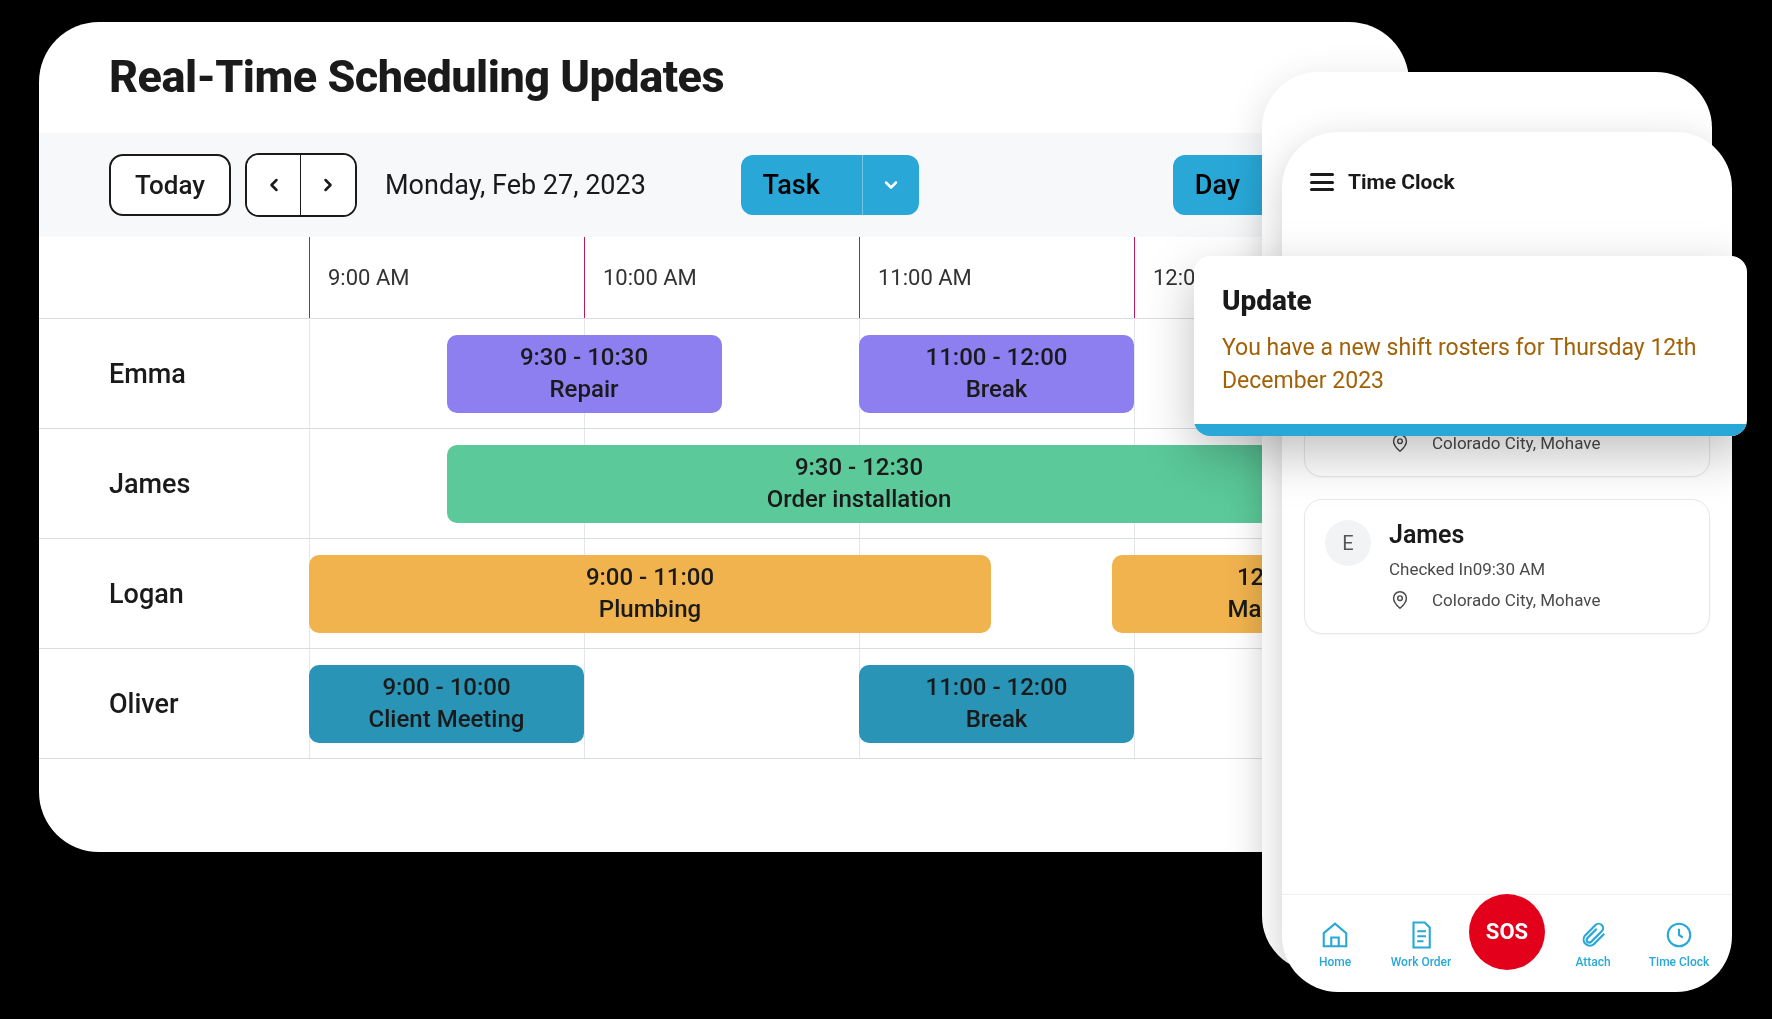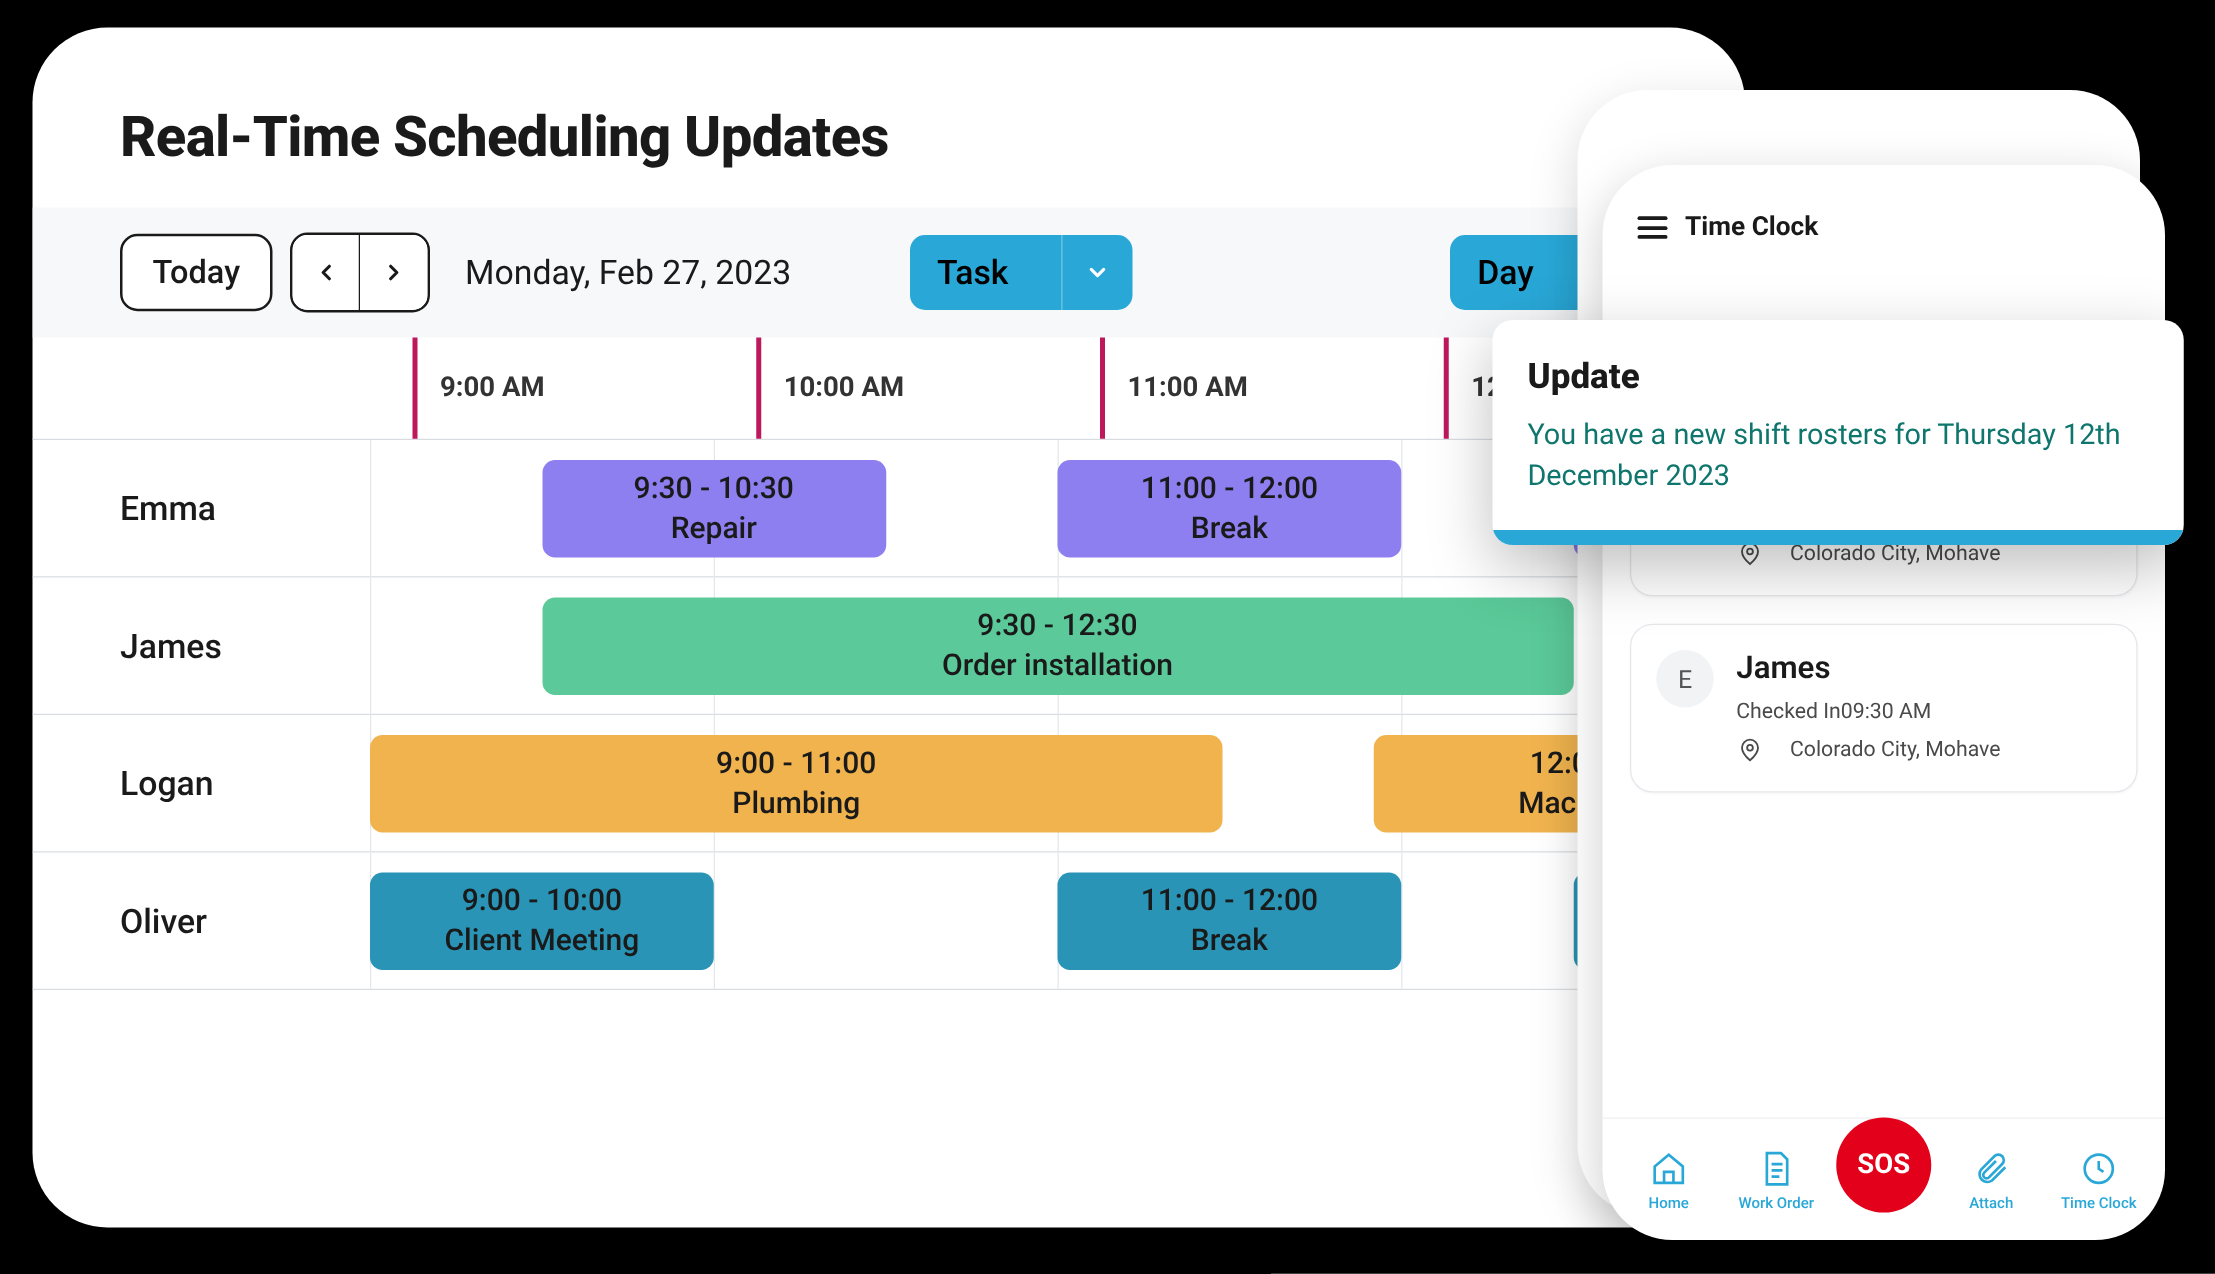--- a/index.html
+++ b/index.html
@@ -1,21 +1,21 @@
 <!DOCTYPE html>
 <html><head>
 <meta charset="utf-8">
 <style>
 * { margin: 0; padding: 0; box-sizing: border-box; font-family: -apple-system, BlinkMacSystemFont, "Segoe UI", Roboto, sans-serif; }
 body { background: #000; width: 1772px; height: 1019px; overflow: hidden; position: relative; padding: 22px; }
 .stage { position: relative; width: 100%; height: 100%; }
 
 .main-card {
-  position: absolute; left: 4px; top: 0; width: 1370px; height: 960px;
-  background: #fff; border-radius: 60px; padding: 61px 0 0 0; overflow: hidden;
+  position: absolute; left: 17px; top: 0; width: 1370px; height: 830px;
+  background: #fff; border-radius: 60px; padding: 28px 0 0 0; overflow: hidden;
 }
 .page-title { font-size: 45px; font-weight: 800; color: #1a1a1a; padding: 0 70px 30px 70px; letter-spacing: -0.5px; }
 
 .toolbar { display: flex; align-items: center; gap: 14px; padding: 20px 70px; background: #f7f8fa; }
 .btn-today {
   background: #fff; border: 2px solid #1a1a1a; border-radius: 14px;
   padding: 14px 24px; font-size: 26px; font-weight: 500; color: #1a1a1a; cursor: pointer;
 }
 .nav-group { display: flex; border: 2px solid #1a1a1a; border-radius: 14px; overflow: hidden; background: #fff; }
 .nav-btn { width: 54px; height: 60px; display: flex; align-items: center; justify-content: center; cursor: pointer; background: #fff; border: none; }
@@ -28,21 +28,21 @@
   border-radius: 12px; height: 60px; overflow: hidden; cursor: pointer; border: none;
 }
 .select-btn .lbl { font-size: 27px; font-weight: 500; padding: 0 22px; }
 .select-btn .caret { padding: 0 18px; border-left: 1px solid rgba(255,255,255,0.35); height: 100%; display: flex; align-items: center; }
 .select-btn.margin-left { margin-left: 240px; }
 
 .grid { position: relative; }
 .grid-header { display: flex; border-bottom: 1px solid #d9dde1; }
 .name-col { width: 270px; flex-shrink: 0; }
 .time-cols { flex: 1; display: flex; }
-.time-col { flex: 1; border-left: 4px solid #be185d; padding: 28px 18px; font-size: 22px; color: #333; font-weight: 700; margin-left: 34px; }
+.time-col { flex: 1; border-left: 1px solid #be185d; padding: 28px 18px; font-size: 22px; color: #333; font-weight: 400; }
 .grid-row { display: flex; border-bottom: 1px solid #d9dde1; height: 110px; align-items: center; }
 .grid-row .name-col { font-size: 27px; font-weight: 500; color: #1a1a1a; padding-left: 70px; }
 .events-area { flex: 1; position: relative; height: 100%; }
 .events-area .col-line { position: absolute; top: 0; bottom: 0; width: 1px; background: #e4e7ea; }
 .event {
   position: absolute; top: 50%; transform: translateY(-50%); height: 78px; border-radius: 10px;
   display: flex; flex-direction: column; align-items: center; justify-content: center;
   font-size: 24px; color: #1a1a1a; line-height: 1.3; cursor: pointer;
 }
 .event .t { font-weight: 500; }
@@ -89,21 +89,21 @@
   display: flex; align-items: center; justify-content: center; color: #fff;
   font-size: 22px; font-weight: 700; margin-top: -24px; cursor: pointer;
 }
 
 .toast {
   position: absolute; left: 1172px; top: 234px; width: 553px; background: #fff;
   border-radius: 16px; box-shadow: 0 18px 50px rgba(0,0,0,0.25); overflow: hidden;
 }
 .toast-inner { padding: 28px 28px 26px 28px; }
 .toast .title { font-size: 28px; font-weight: 800; color: #1a1a1a; margin-bottom: 14px; }
-.toast .body { font-size: 23px; color: #0f766e; line-height: 1.45; }
+.toast .body { font-size: 23px; color: #a16207; line-height: 1.45; }
 .toast-bar { height: 12px; background: #29a8d8; }
 </style>
 </head>
 <body>
 
 <div class="stage">
 
   <div class="main-card">
     <div class="page-title">Real-Time Scheduling Updates</div>
 

